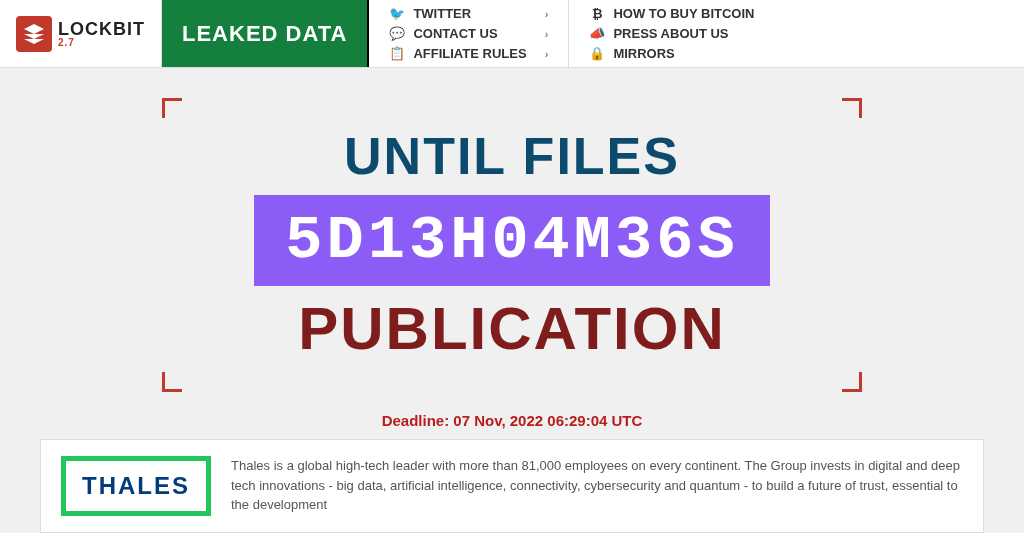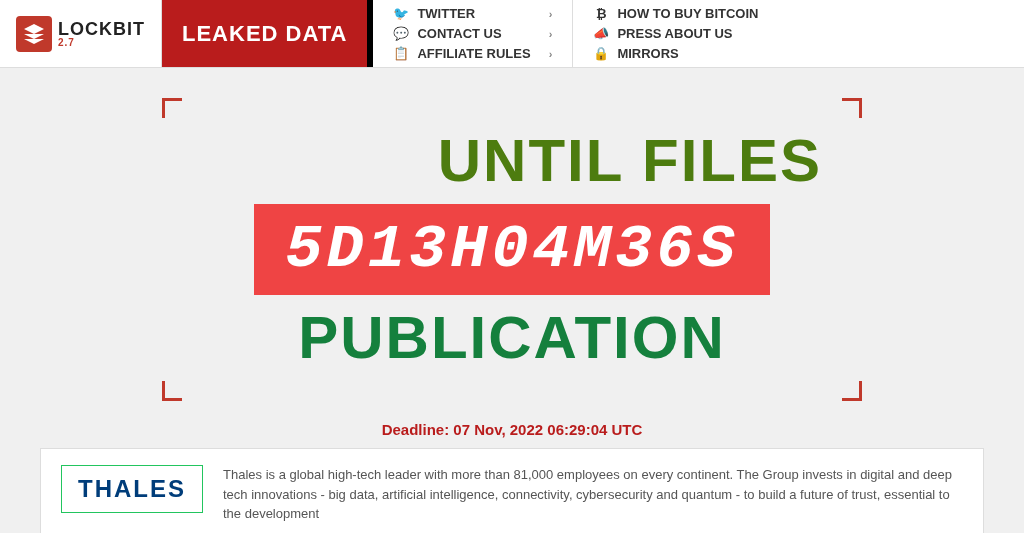--- a/index.html
+++ b/index.html
@@ -65,30 +65,30 @@
     }
 
     .logo-version {
       font-size: 10px;
       color: #c0392b;
       font-weight: bold;
       letter-spacing: 1px;
     }
 
     .leaked-data-btn {
-      background: #b91c1c;
+      background: #15803d;
       color: #fff;
       font-weight: 900;
       font-size: 22px;
       padding: 0 20px;
       display: flex;
       align-items: center;
       justify-content: center;
       letter-spacing: 1px;
-      border-right: 6px solid #000000;
+      border-right: 2px solid #000000;
       text-transform: uppercase;
       min-width: 180px;
     }
 
     .nav-middle {
       display: flex;
       flex-direction: column;
       justify-content: center;
       padding: 0 20px;
       gap: 4px;
@@ -154,49 +154,47 @@
       height: 20px;
       border-color: #c0392b;
       border-style: solid;
     }
     .corner.tl { top: 0; left: 0; border-width: 3px 0 0 3px; }
     .corner.tr { top: 0; right: 0; border-width: 3px 3px 0 0; }
     .corner.bl { bottom: 0; left: 0; border-width: 0 0 3px 3px; }
     .corner.br { bottom: 0; right: 0; border-width: 0 3px 3px 0; }
 
     .until-text {
-      font-size: 60px;
-      font-weight: 900;
-      color: #4d7c0f;
+      font-size: 52px;
+      font-weight: 900;
+      color: #0c4a6e;
       text-transform: uppercase;
       letter-spacing: 2px;
       line-height: 1.1;
-      text-align: right;
     }
 
     .timer-box {
-      background: #ef4444;
+      background: #8b5cf6;
       padding: 10px 31px;
       margin: 10px auto;
       display: inline-block;
-      font-style: italic;
     }
 
     .timer-value {
       font-size: 62px;
       font-weight: 900;
       color: #fff;
       letter-spacing: 4px;
       font-family: 'Courier New', monospace;
     }
 
     .publication-text {
       font-size: 60px;
       font-weight: 900;
-      color: #15803d;
+      color: #7f1d1d;
       text-transform: uppercase;
       letter-spacing: 2px;
       line-height: 1.1;
     }
 
     .deadline-text {
       color: #b91c1c;
       font-size: 15px;
       font-weight: 600;
       margin-top: 20px;
@@ -213,27 +211,27 @@
       align-items: flex-start;
       gap: 20px;
       width: calc(100% - 40px);
       max-width: 1000px;
       align-self: flex-start;
       margin-left: auto;
       margin-right: auto;
     }
 
     .victim-logo {
-      border: 1px solid #22c55e;
+      border: 5px solid #22c55e;
       padding: 10px 16px;
       min-width: 130px;
       display: flex;
       align-items: center;
       justify-content: center;
-      height: 48px;
+      height: 60px;
     }
 
     .victim-logo-text {
       font-size: 24px;
       font-weight: 900;
       color: #003d7a;
       letter-spacing: 2px;
       font-family: 'Arial Black', Arial, sans-serif;
     }
 

